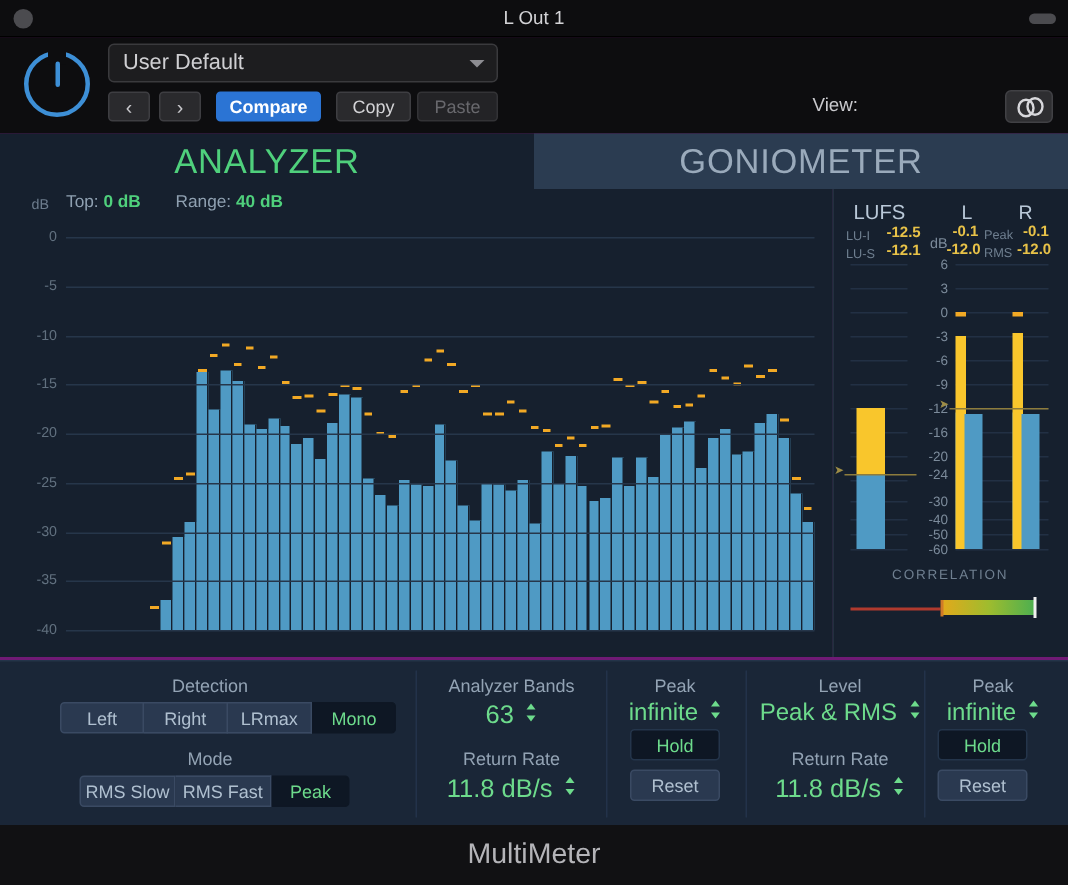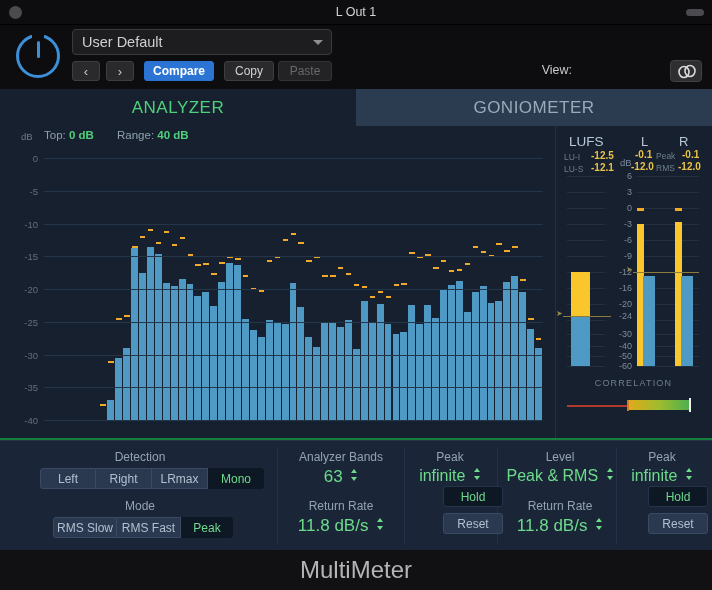--- a/index.html
+++ b/index.html
@@ -5,21 +5,21 @@
   * { box-sizing: border-box; margin: 0; padding: 0; }
   html, body {
     width: 712px; height: 590px;
     background: #0c0c0f;
     font-family: "Liberation Sans", sans-serif;
     overflow: hidden;
   }
   #app {
     position: relative;
     width: 712px; height: 590px;
-    background: #15803d;
+    background: #701a75;
   }
 
   
   .titlebar {
     position: absolute; left: 0; top: 0; width: 712px; height: 25px;
     background: #0d0d0f;
     border-bottom: 1px solid #000;
   }
   .tb-dot {
     position: absolute; left: 9px; top: 6px;
@@ -116,21 +116,21 @@
   }
   .link-btn svg { position: absolute; left: 6px; top: 3px; }
 
   
   .tabs {
     position: absolute; left: 0; top: 89px; width: 712px; height: 37px;
     display: flex;
   }
   .tab {
     flex: 1; display: flex; align-items: center; justify-content: center;
-    font-size: 17px; letter-spacing: 0.5px;
+    font-size: 23px; letter-spacing: 0.5px;
   }
   .tab.active { background: #16202e; color: #4fd07c; }
   .tab.inactive { background: #2b3c51; color: #9aaabb; }
 
   
   .analyzer {
     position: absolute; left: 0; top: 126px; width: 555px; height: 312px;
     background: #16202e;
   }
   .an-info { position: absolute; left: 0; top: 0; width: 555px; height: 22px; }
@@ -255,32 +255,32 @@
     position: absolute; height: 21px;
     background: #2a3950; border: 1px solid #3a4a63;
     color: #b0c0d0; font-size: 12px;
     display: flex; align-items: center; justify-content: center;
   }
   .segbtn.on { background: #0e1724; color: #6ddb8c; border-color: #0e1724; }
 
   .smallbtn {
     position: absolute; height: 21px; width: 60px;
     border-radius: 3px; font-size: 12px;
-    display: flex; align-items: center; justify-content: center; margin-left: 23px;
+    display: flex; align-items: center; justify-content: center;
   }
   .smallbtn.hold { background: #0e1724; color: #6ddb8c; border: 1px solid #24354b; }
   .smallbtn.reset { background: #2a3950; color: #b0c0d0; border: 1px solid #3a4a63; }
 
   
   .footer {
     position: absolute; left: 0; top: 550px; width: 712px; height: 40px;
     background: #111113;
     display: flex; align-items: center; justify-content: center;
   }
-  .footer .name { font-size: 24px; color: #b4b4b8; }
+  .footer .name { font-size: 19px; color: #b4b4b8; }
 </style>
 </head>
 <body>
 
 <div id="app">
 
   <div class="titlebar">
     <div class="tb-dot"></div>
     <div class="tb-title">L Out 1</div>
     <div class="tb-pill"></div>

